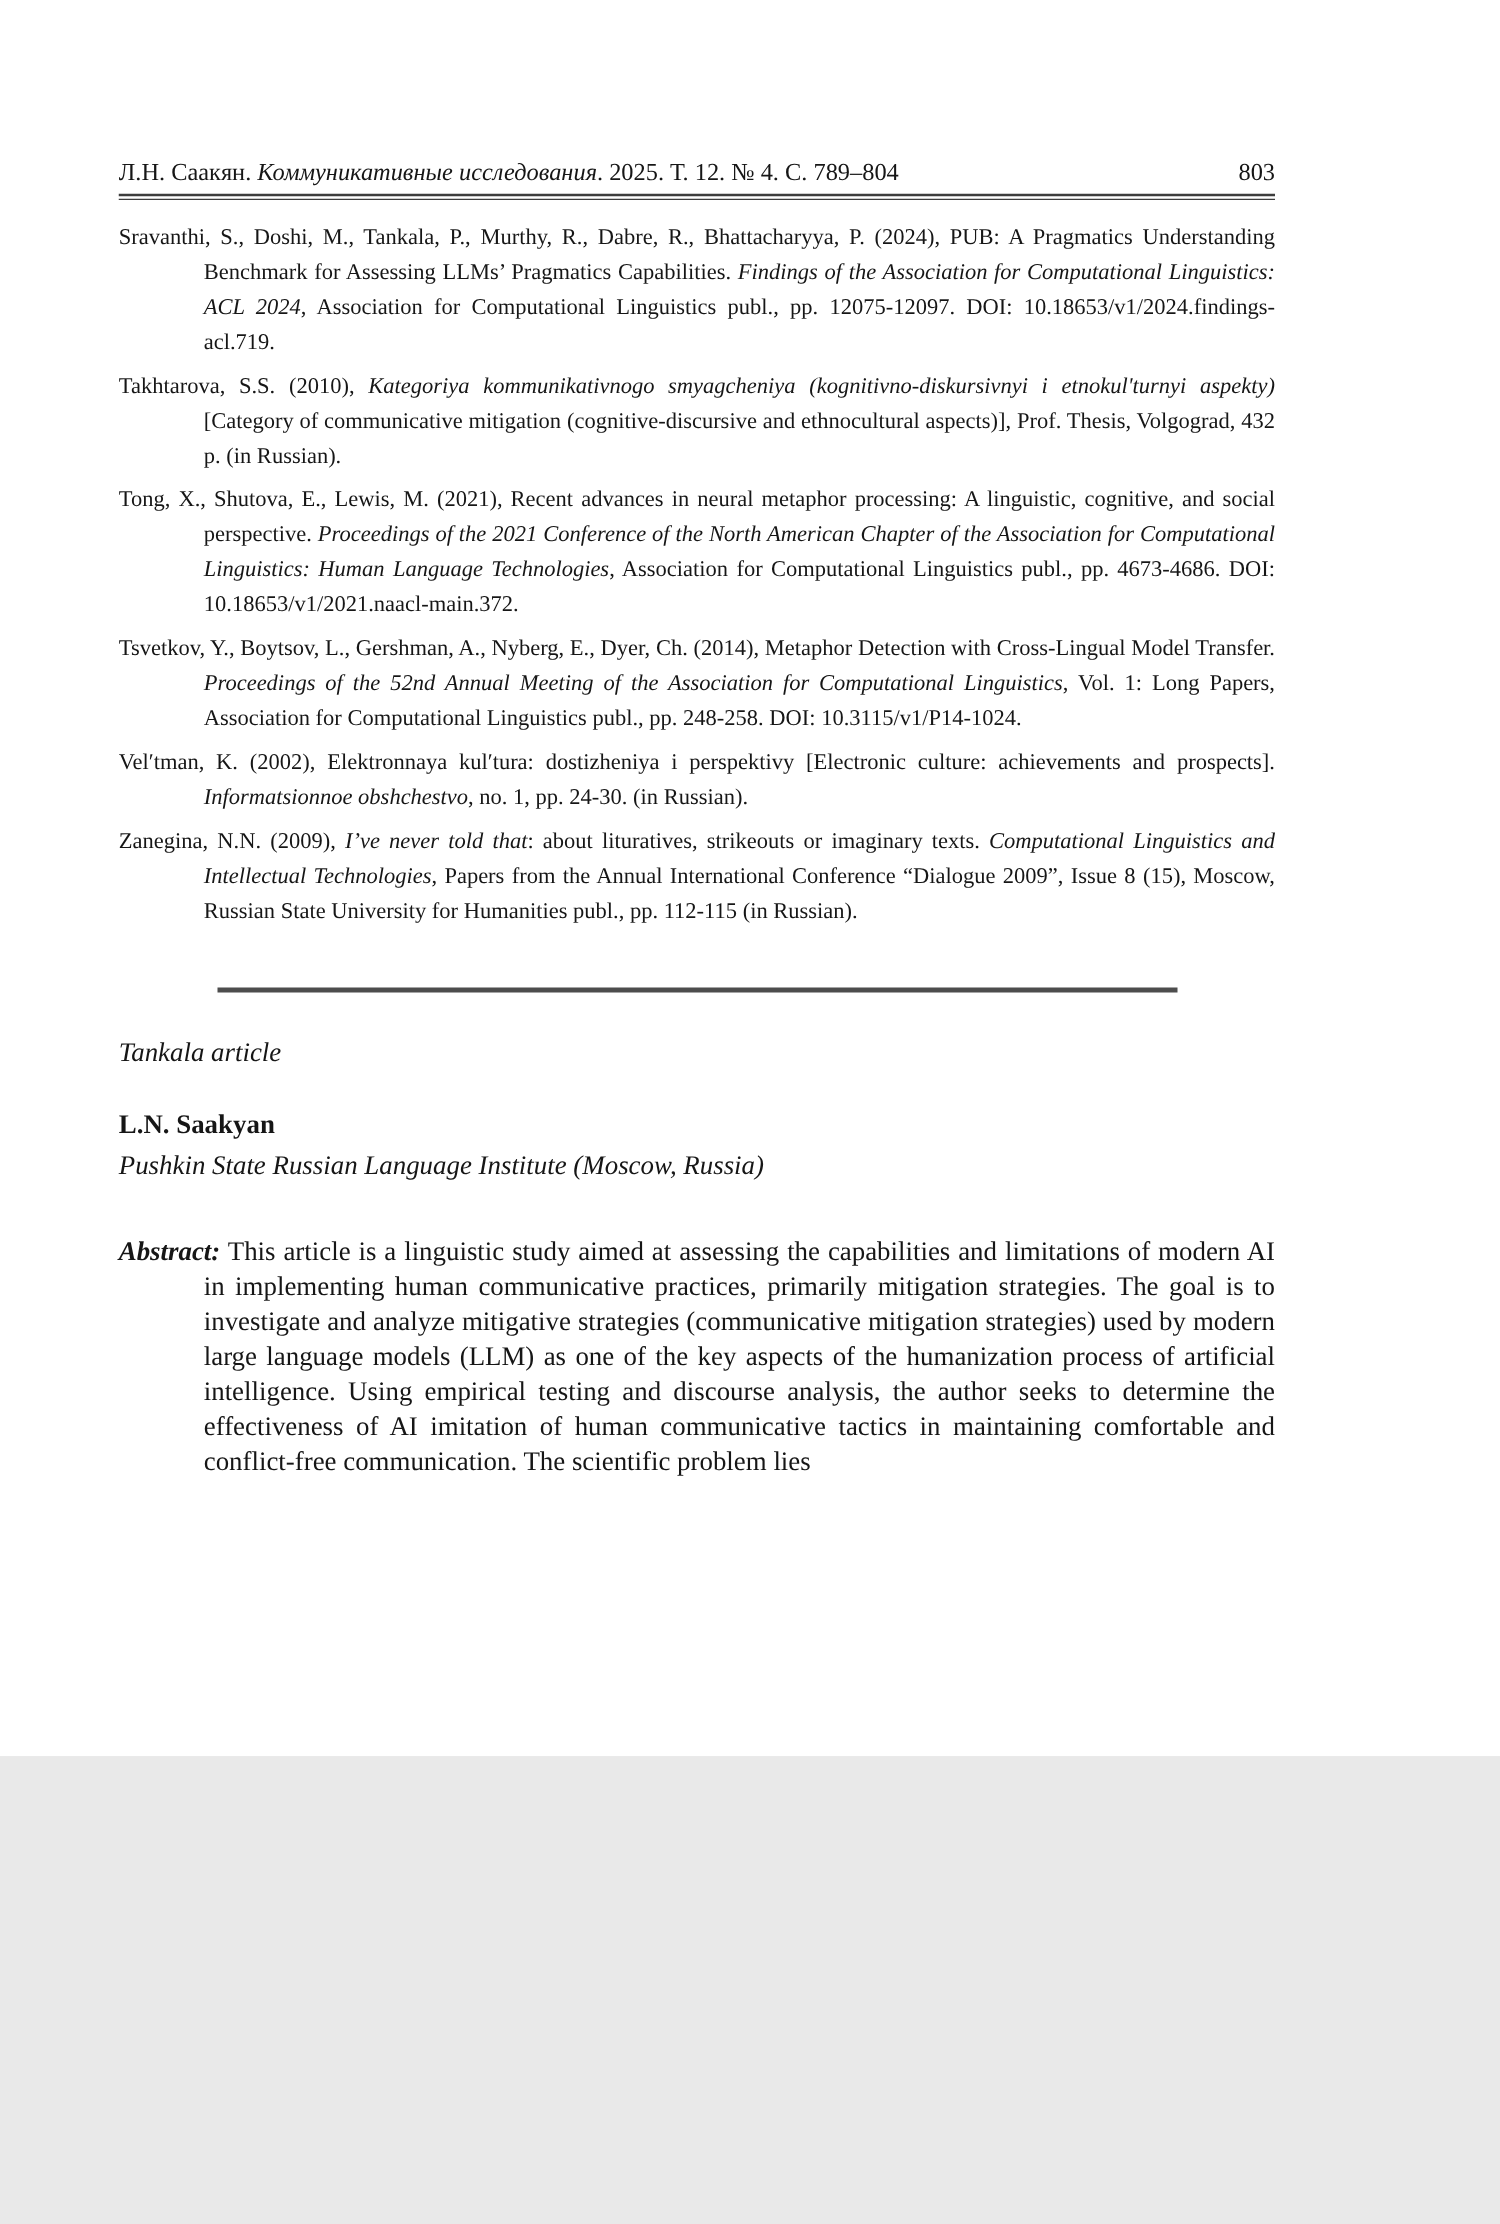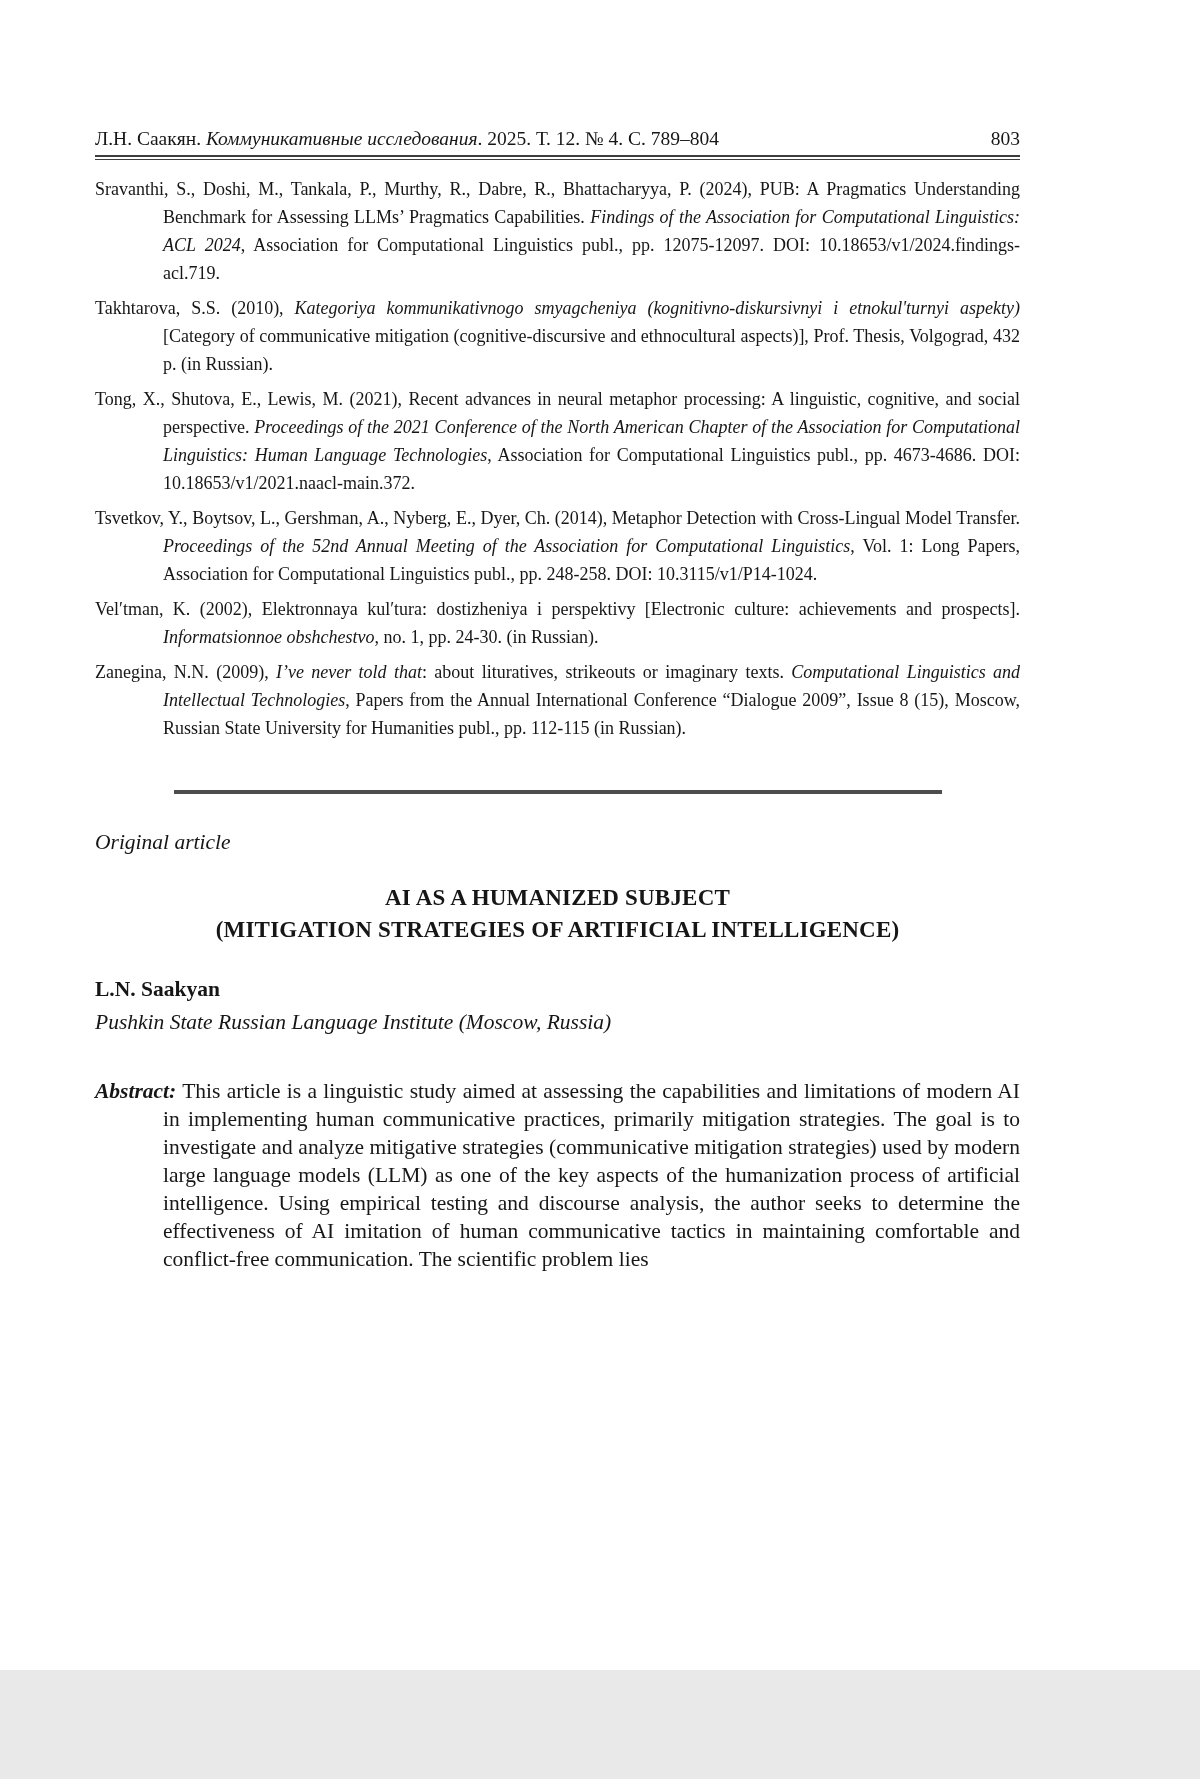--- a/index.html
+++ b/index.html
@@ -1,18 +1,18 @@
 <!DOCTYPE html>
 <html><head>
 <meta charset="utf-8">
 <style>
   html, body { margin: 0; padding: 0; background: #e9e9e9; }
   .page {
     width: 1200px;
-    height: 1670px;
+    height: 1405px;
     background: #ffffff;
     color: #161616;
     box-sizing: border-box;
     padding: 128px 180px 0 95px;
     font-family: "Liberation Serif", serif;
     position: relative;
     overflow: hidden;
   }
   .running-header {
     display: flex;
@@ -94,23 +94,22 @@
       <p class="ref"><span>Sravanthi, S., Doshi, M., Tankala, P., Murthy, R., Dabre, R., Bhattacharyya, P. (2024), PUB: A Pragmatics Understanding Benchmark for Assessing LLMs’ Pragmatics Capabilities. </span><i>Findings of the Association for Computational Linguistics: ACL 2024</i><span>, Association for Computational Linguistics publ., pp. 12075-12097. DOI: 10.18653/v1/2024.findings-acl.719.</span></p>
       <p class="ref"><span>Takhtarova, S.S. (2010), </span><i>Kategoriya kommunikativnogo smyagcheniya (kognitivno-diskursivnyi i etnokul'turnyi aspekty)</i><span> [Category of communicative mitigation (cognitive-discursive and ethnocultural aspects)], Prof. Thesis, Volgograd, 432 p. (in Russian).</span></p>
       <p class="ref"><span>Tong, X., Shutova, E., Lewis, M. (2021), Recent advances in neural metaphor processing: A linguistic, cognitive, and social perspective. </span><i>Proceedings of the 2021 Conference of the North American Chapter of the Association for Computational Linguistics: Human Language Technologies</i><span>, Association for Computational Linguistics publ., pp. 4673-4686. DOI: 10.18653/v1/2021.naacl-main.372.</span></p>
       <p class="ref"><span>Tsvetkov, Y., Boytsov, L., Gershman, A., Nyberg, E., Dyer, Ch. (2014), Metaphor Detection with Cross-Lingual Model Transfer. </span><i>Proceedings of the 52nd Annual Meeting of the Association for Computational Linguistics</i><span>, Vol. 1: Long Papers, Association for Computational Linguistics publ., pp. 248-258. DOI: 10.3115/v1/P14-1024.</span></p>
       <p class="ref"><span>Vel′tman, K. (2002), Elektronnaya kul′tura: dostizheniya i perspektivy [Electronic culture: achievements and prospects]. </span><i>Informatsionnoe obshchestvo</i><span>, no. 1, pp. 24-30. (in Russian).</span></p>
       <p class="ref"><span>Zanegina, N.N. (2009), </span><i>I’ve never told that</i><span>: about lituratives, strikeouts or imaginary texts. </span><i>Computational Linguistics and Intellectual Technologies</i><span>, Papers from the Annual International Conference “Dialogue 2009”, Issue 8 (15), Moscow, Russian State University for Humanities publ., pp. 112-115 (in Russian).</span></p>
     </section>
 
   <div class="divider"></div>
 
-  <div class="article-type">Original article</div>
+  <div class="article-type">Tankala article</div>
 
-  <h1 class="title"><span>AI AS A HUMANIZED SUBJECT</span><br><span>(MITIGATION STRATEGIES OF ARTIFICIAL INTELLIGENCE)</span></h1>
 
   <div class="author">L.N. Saakyan</div>
 
   <div class="affiliation">Pushkin State Russian Language Institute (Moscow, Russia)</div>
 
   <p class="abstract"><span class="abstract-label">Abstract:</span> <span>This article is a linguistic study aimed at assessing the capabilities and limitations of modern AI in implementing human communicative practices, primarily mitigation strategies. The goal is to investigate and analyze mitigative strategies (communicative mitigation strategies) used by modern large language models (LLM) as one of the key aspects of the humanization process of artificial intelligence. Using empirical testing and discourse analysis, the author seeks to determine the effectiveness of AI imitation of human communicative tactics in maintaining comfortable and conflict-free communication. The scientific problem lies</span></p>
 
 </div>
 
 </body></html>

